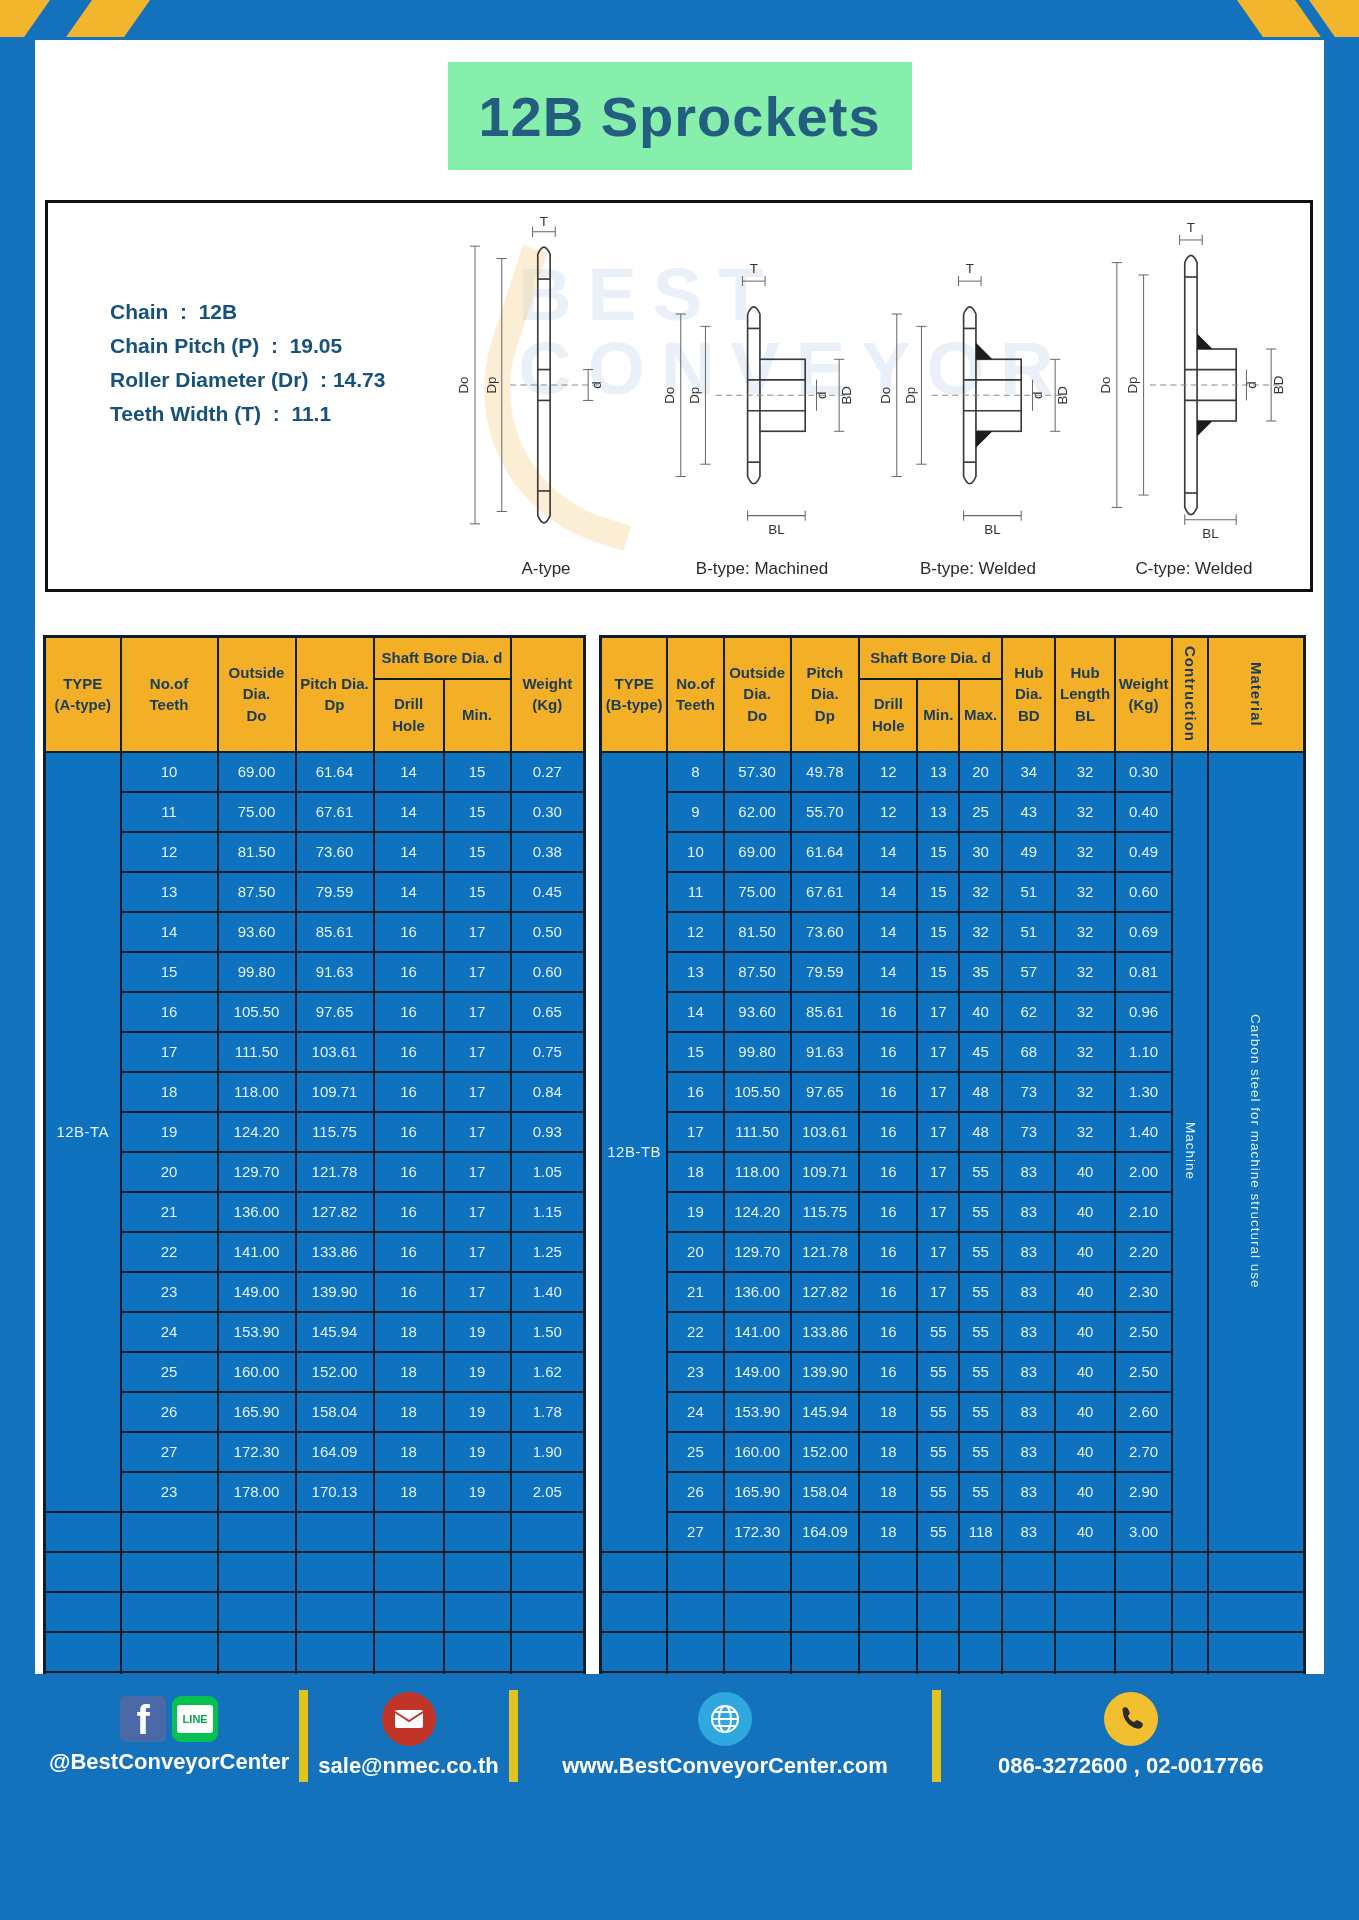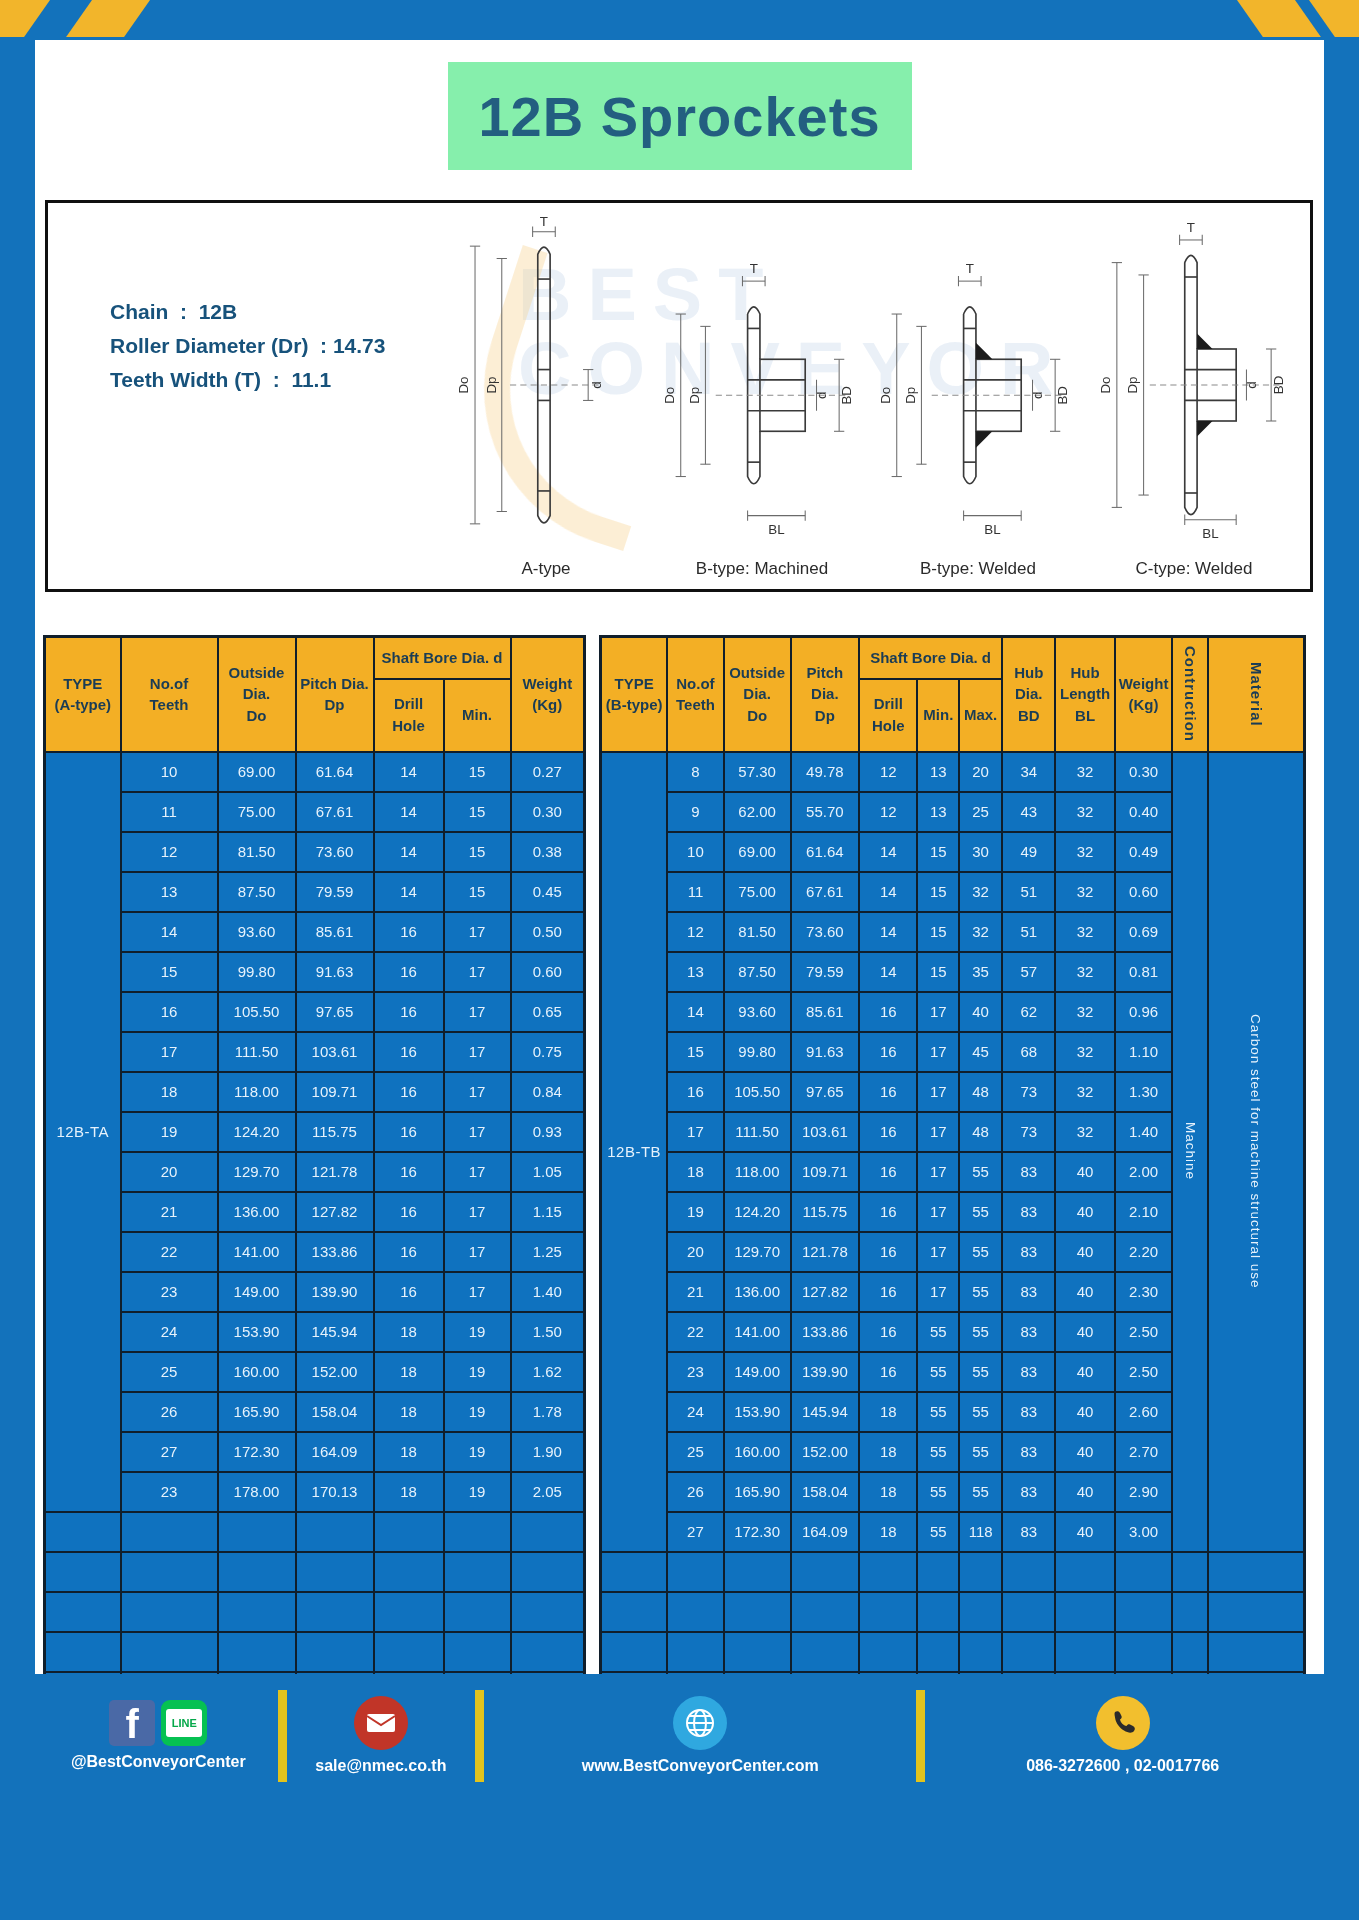--- a/index.html
+++ b/index.html
@@ -61,21 +61,21 @@
   td.type-cell { font-size: 15px; letter-spacing: .5px; }
   th.vert, td.vert-cell { writing-mode: vertical-rl; text-orientation: mixed; letter-spacing: 1px; }
   th.vert { padding: 6px 2px; }
   td.vert-cell { font-size: 13.5px; }
   table { border: 3px solid #101E2B; }
 
   
   .footer { position: absolute; left: 0; right: 0; bottom: 0; height: 123px; background: #1372BB;
             display: flex; align-items: center; padding: 0 14px; }
   .f-sec { display: flex; flex-direction: column; align-items: center; justify-content: center; gap: 7px; }
-  .f-sec .f-text { color: #fff; font-weight: bold; font-size: 16px; white-space: nowrap; }
+  .f-sec .f-text { color: #fff; font-weight: bold; font-size: 22px; white-space: nowrap; }
   .f-icons { display: flex; gap: 6px; align-items: center; }
   .divider { width: 9px; height: 92px; background: #E2C31D; margin: 0 10px; flex: none; }
   .sec1 { flex: 1.75; } .sec2 { flex: 1.35; } .sec3 { flex: 3.3; } .sec4 { flex: 3.0; }
   .fb-icon { width: 46px; height: 46px; background: #4A69A6; border-radius: 5px; color: #fff;
              font-size: 40px; font-weight: bold; display: flex; align-items: flex-end; justify-content: center;
              line-height: 44px; overflow: hidden; }
   .line-icon { width: 46px; height: 46px; background: #06C152; border-radius: 9px;
                display: flex; align-items: center; justify-content: center; }
   .line-bubble { width: 36px; height: 28px; background: #fff; border-radius: 3px;
                  display: flex; align-items: center; justify-content: center;
@@ -103,20 +103,21 @@
     <div class="diagram-box">
 
       <div class="watermark">
         <div class="wm-swoosh"></div>
         <div class="wm-line">BEST</div>
         <div class="wm-line">CONVEYOR</div>
       </div>
 
       <div class="spec-list">
         <div class="spec-line">Chain  :  12B</div>
+        <div class="spec-line">Chain Pitch (P)  :  19.05</div>
         <div class="spec-line">Roller Diameter (Dr)  : 14.73</div>
         <div class="spec-line">Teeth Width (T)  :  11.1</div>
       </div>
 
       <div class="diagrams">
 
         <div class="diagram">
           <svg viewBox="0 0 210 330">
             <path class="dwg" d="M97 38 Q103 24 109 38 L109 292 Q103 306 97 292 Z"></path>
             <line class="dwg" x1="97" y1="62" x2="109" y2="62"></line>

